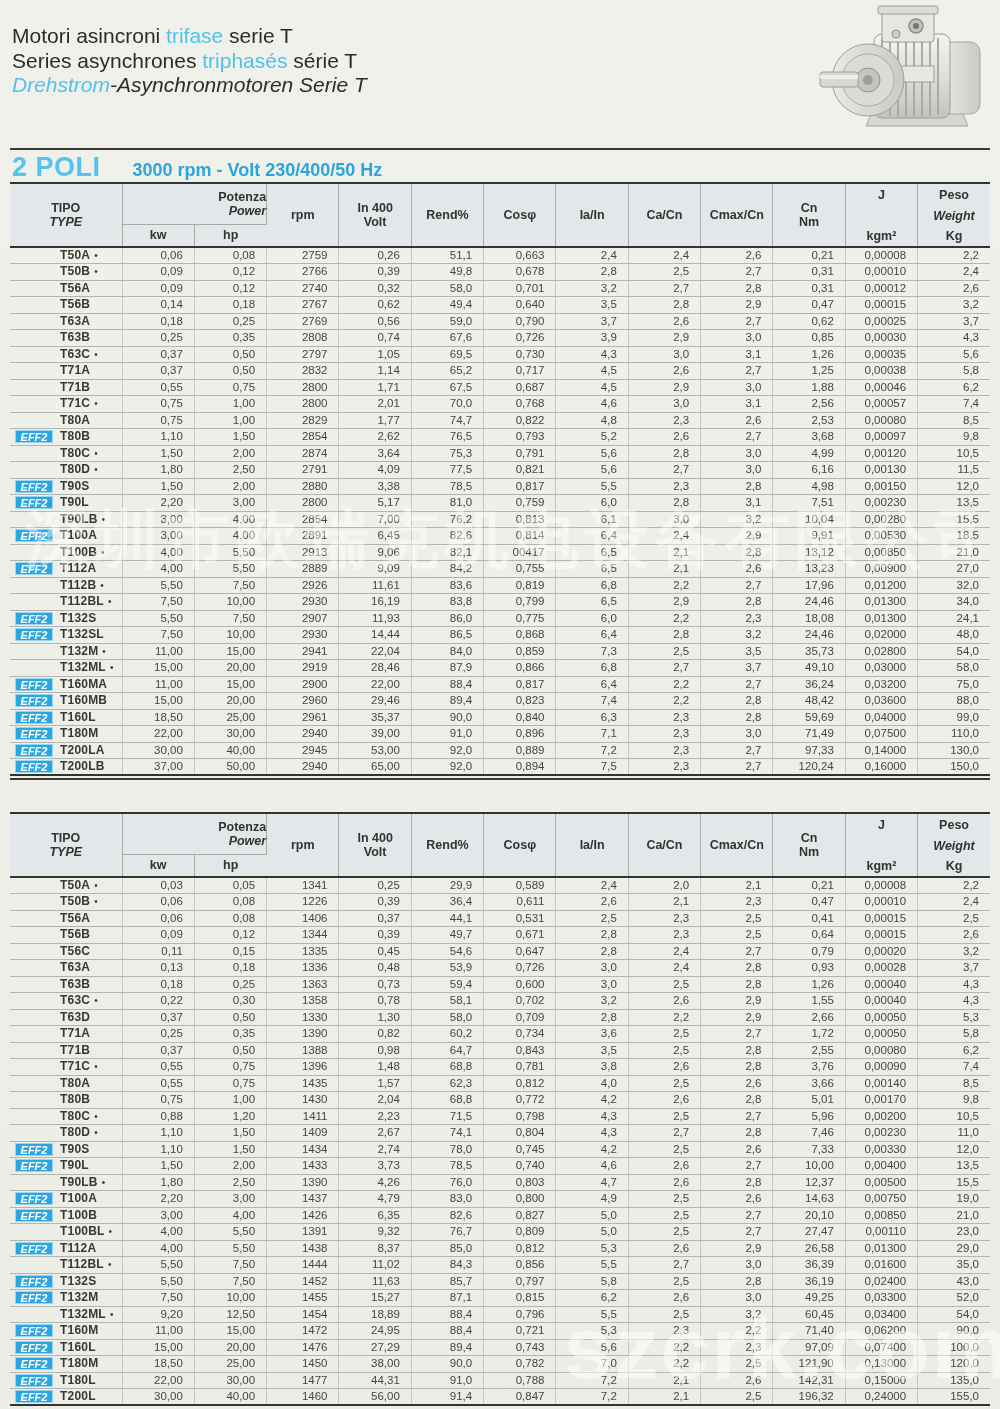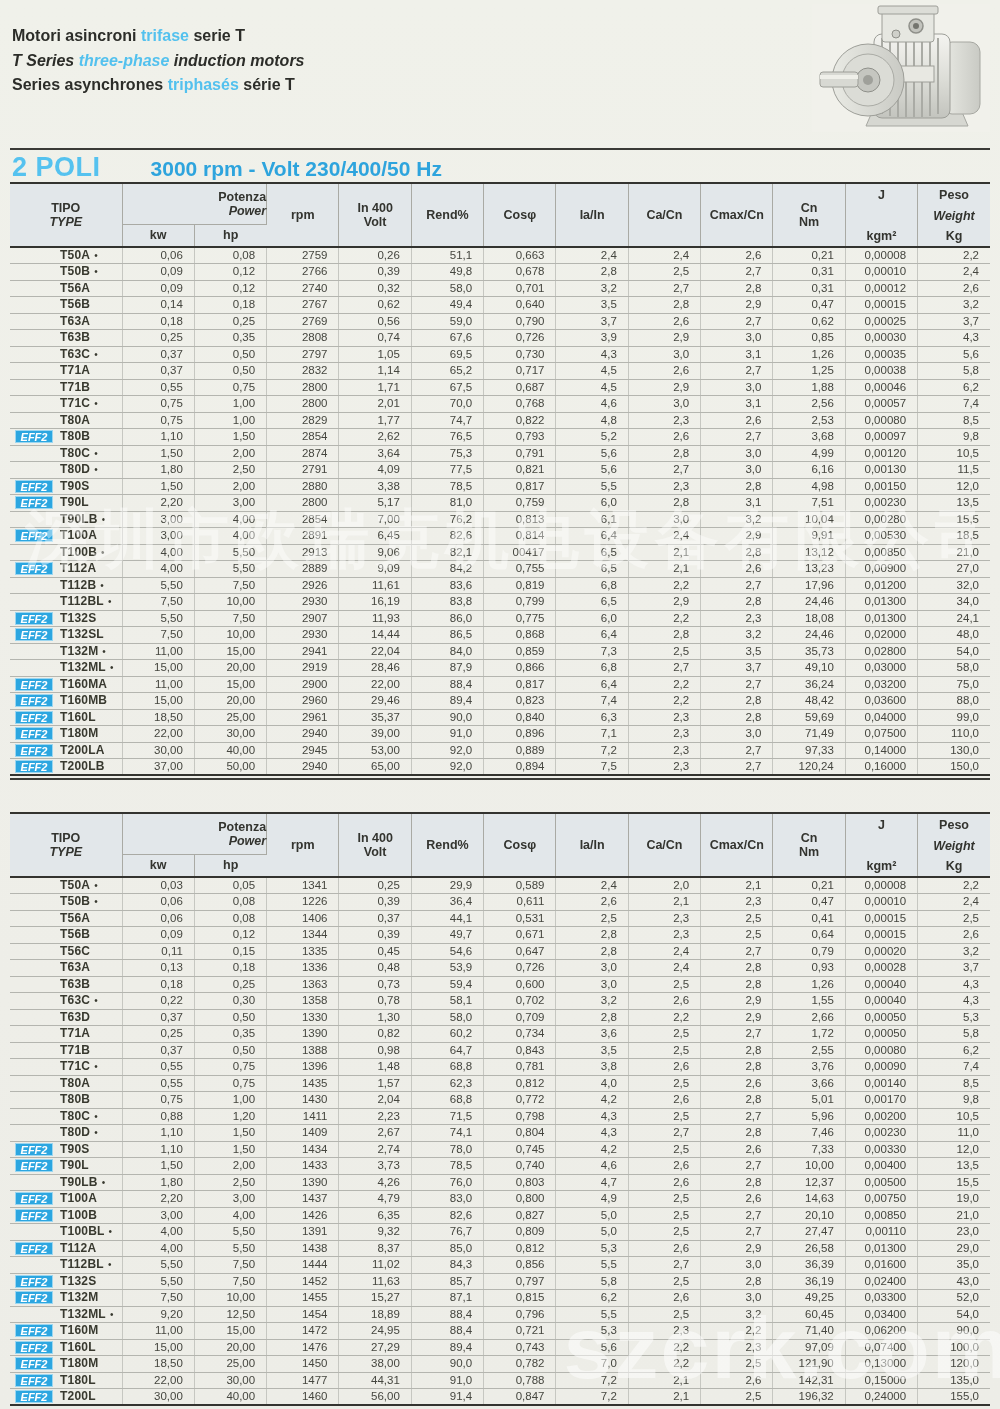--- a/index.html
+++ b/index.html
@@ -5,29 +5,29 @@
   * { margin:0; padding:0; box-sizing:border-box; }
   html,body { background:#d8d8d2; }
   .page {
     position:relative; width:1000px; height:1409px; margin:0 auto;
     background:linear-gradient(180deg,#f0f1ea 0%, #efefe9 40%, #ededE7 100%);
     font-family:"Liberation Sans", sans-serif; color:#3c3d37; overflow:hidden;
   }
   
   .top { position:absolute; top:18px; left:12px; right:10px; height:125px; }
   .titles { position:absolute; top:6px; left:0; }
-  .title-line { font-size:16px; font-weight:bold; line-height:24.5px; color:#2c2d29; letter-spacing:0; }
+  .title-line { font-size:21px; font-weight:normal; line-height:24.5px; color:#2c2d29; letter-spacing:0; }
   .title-line .accent { color:#53c1ee; }
   .title-line.it { font-style:italic; }
   .motor-photo { position:absolute; top:-14px; right:0; width:178px; height:128px; }
   
   .rule { position:absolute; left:10px; right:10px; height:2px; background:#3a3a36; }
-  .section-band { position:absolute; left:12px; right:10px; height:30px; display:flex; align-items:baseline;gap:6px; }
+  .section-band { position:absolute; left:12px; right:10px; height:30px; display:flex; align-items:baseline; }
   .section-title { font-size:27px; font-weight:bold; color:#55c2ef; letter-spacing:0.5px; }
-  .section-subtitle { font-size:21px; font-weight:bold; color:#2ea4dd; margin-left:44px; }
+  .section-subtitle { font-size:18px; font-weight:bold; color:#2ea4dd; margin-left:32px; }
   
   table { position:absolute; left:10px; width:980px; border-collapse:collapse; table-layout:fixed; }
   col.c-type { width:112px; }
   thead th { background:#e2e7ea; border-right:1px solid #a9aaa4; font-size:12.5px; font-weight:bold; color:#33342f; vertical-align:middle; padding:0; }
   thead th:last-child { border-right:none; }
   thead tr.r1 th { border-top:2.5px solid #33332f; }
   thead { border-bottom:2.5px solid #33332f; }
   th .stack { display:flex; flex-direction:column; justify-content:center; height:100%; }
   th .spread { display:flex; flex-direction:column; justify-content:space-between; height:100%; padding:4px 0 3px 0; }
   th .it { font-style:italic; }
@@ -49,22 +49,22 @@
   .wm-corner { top:1297px; right:-12px; font-size:88px; letter-spacing:2px; color:rgba(255,255,255,0.5); }
 </style>
 </head>
 <body>
 
 <div class="page">
 
   <div class="top">
     <div class="titles">
       <div class="title-line"><span class="dark">Motori asincroni </span><span class="accent">trifase</span><span class="dark"> serie T</span></div>
-      <div class="title-line it"><span class="dark">T Series </span><span class="accent">three-phase</span><span class="dark"> induction motors</span></div>
       <div class="title-line"><span class="dark">Series asynchrones </span><span class="accent">triphasés</span><span class="dark"> série T</span></div>
+      <div class="title-line it"><span class="accent">Drehstrom</span><span class="dark">-Asynchronmotoren Serie T</span></div>
     </div>
     <svg class="motor-photo" viewBox="0 0 178 128">
       <defs>
         <linearGradient id="bodyg" x1="0" y1="0" x2="0" y2="1">
           <stop offset="0" stop-color="#f4f4f0"></stop>
             <stop offset="0.5" stop-color="#dedfd9"></stop>
             <stop offset="1" stop-color="#c3c4be"></stop>
         </linearGradient>
         <linearGradient id="bellg" x1="0" y1="0" x2="1" y2="0">
           <stop offset="0" stop-color="#e9eae4"></stop>

